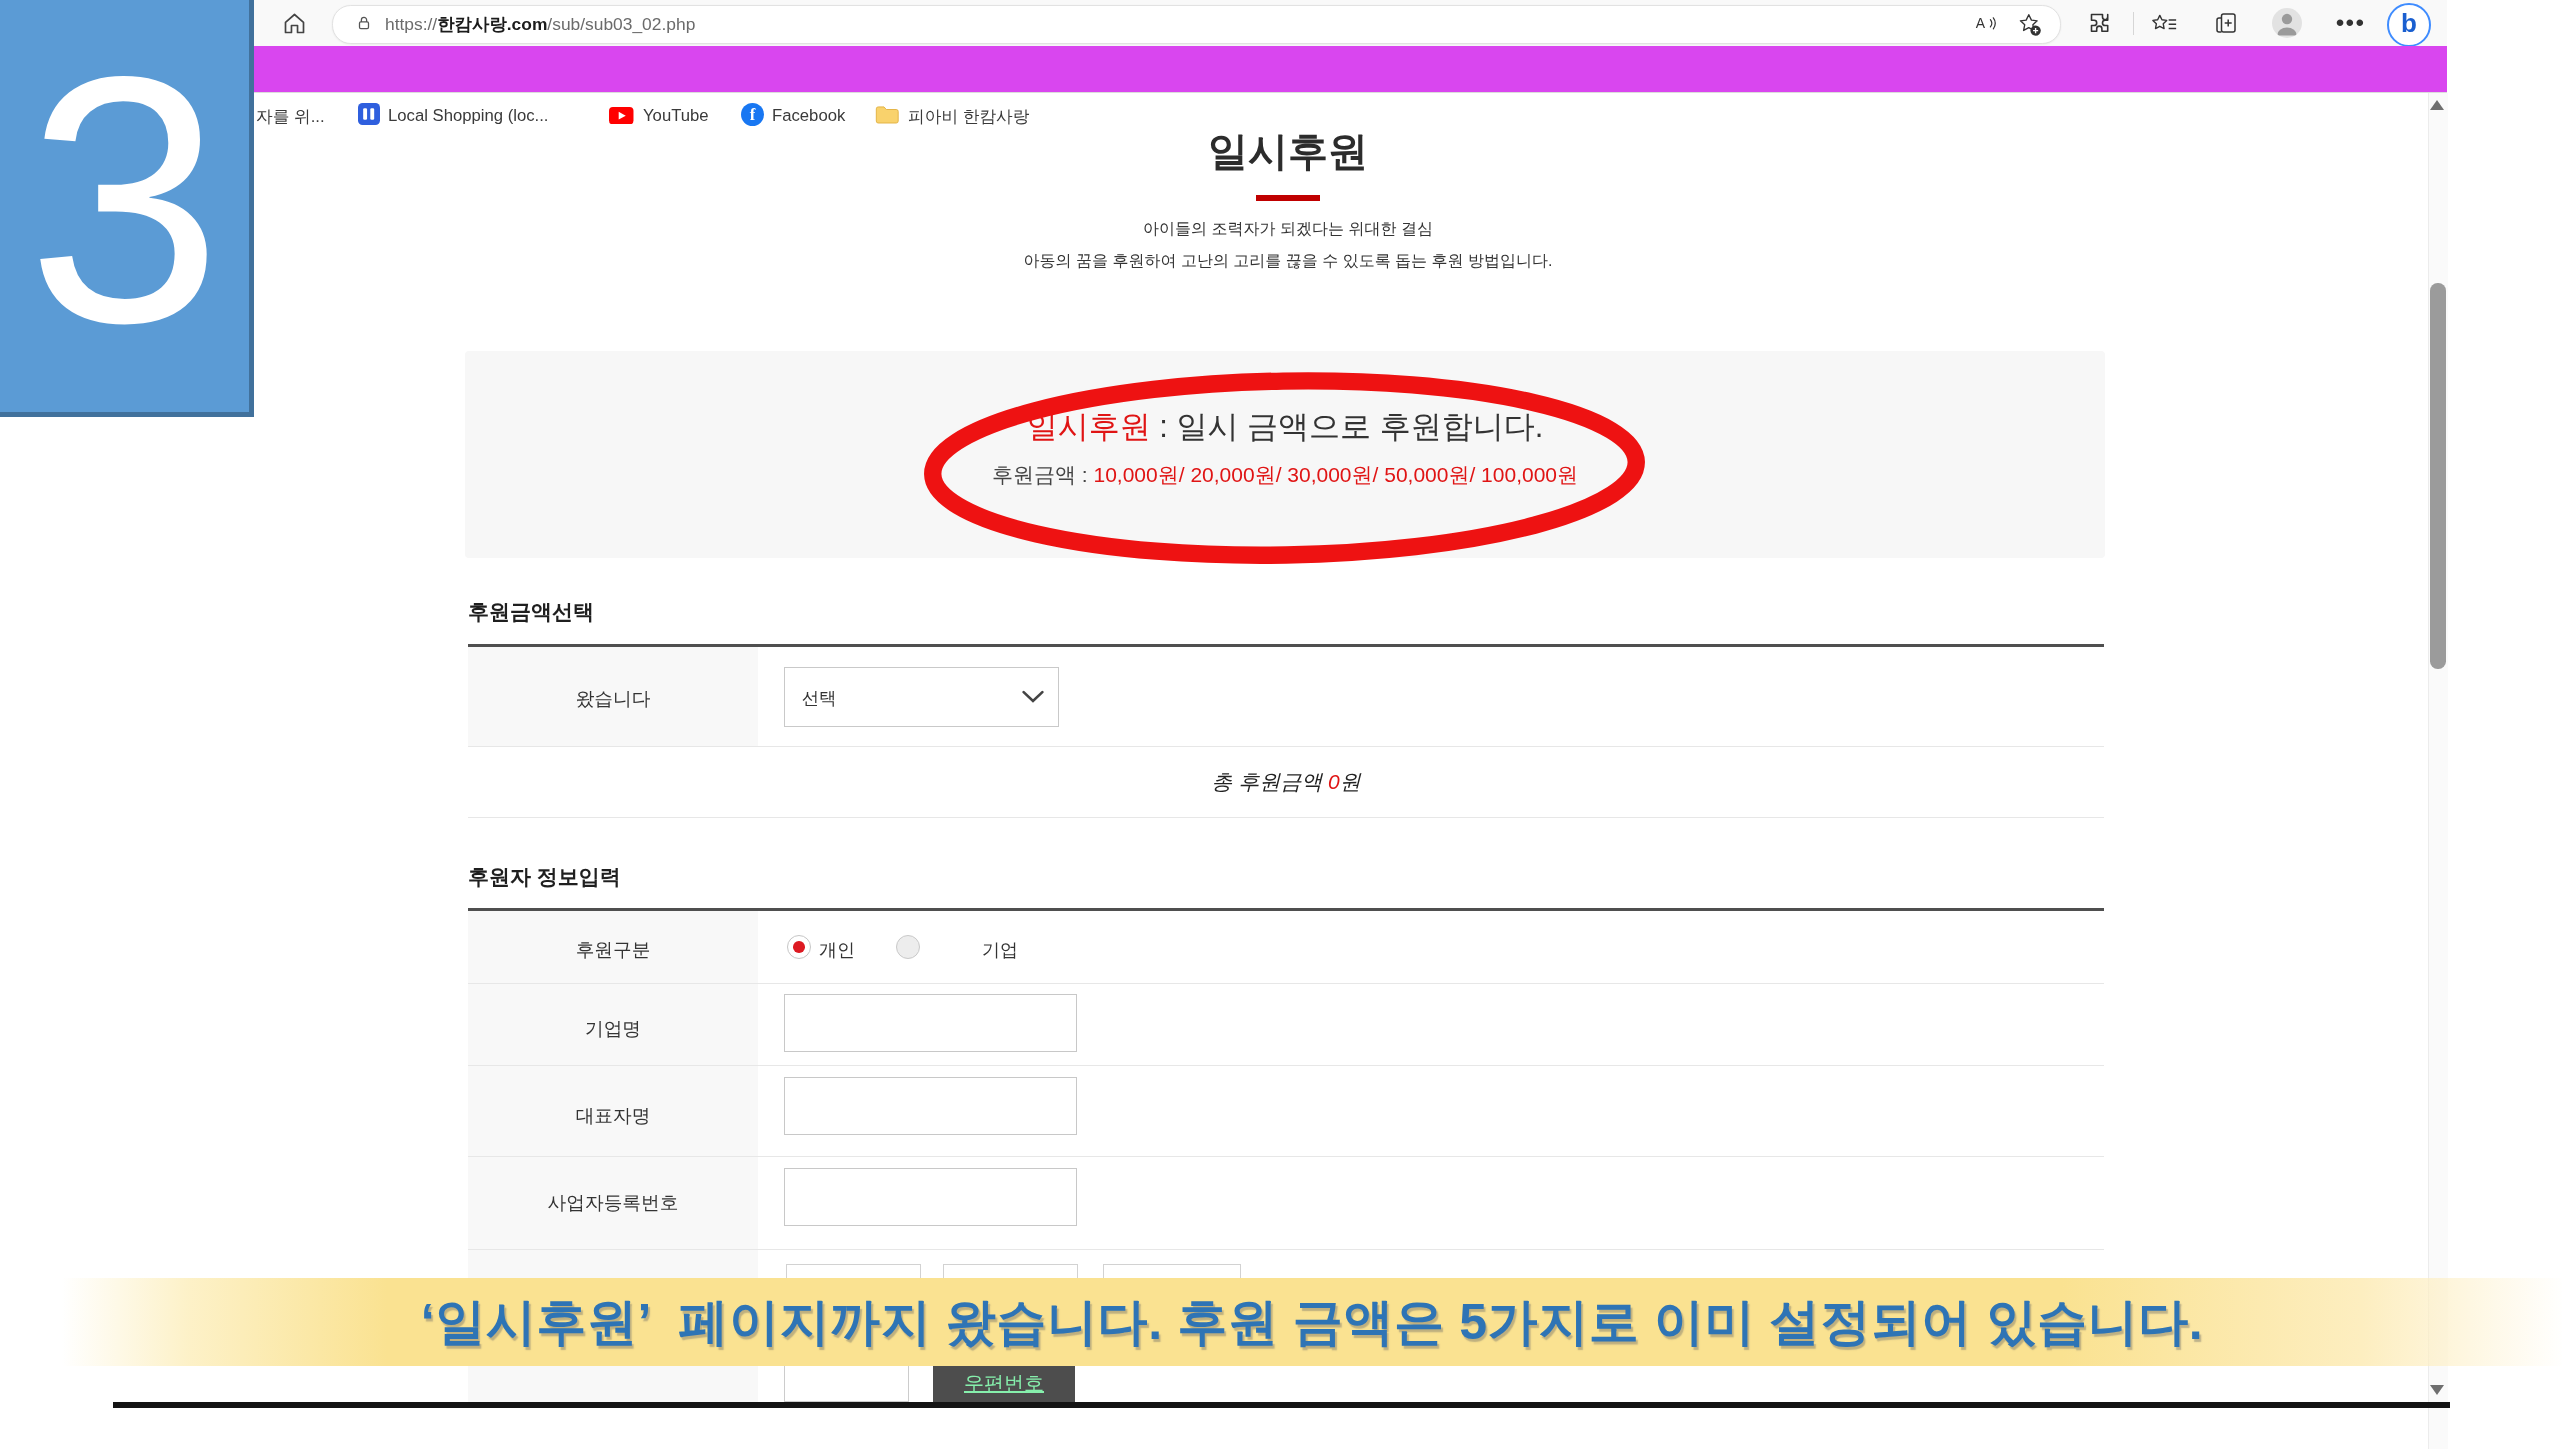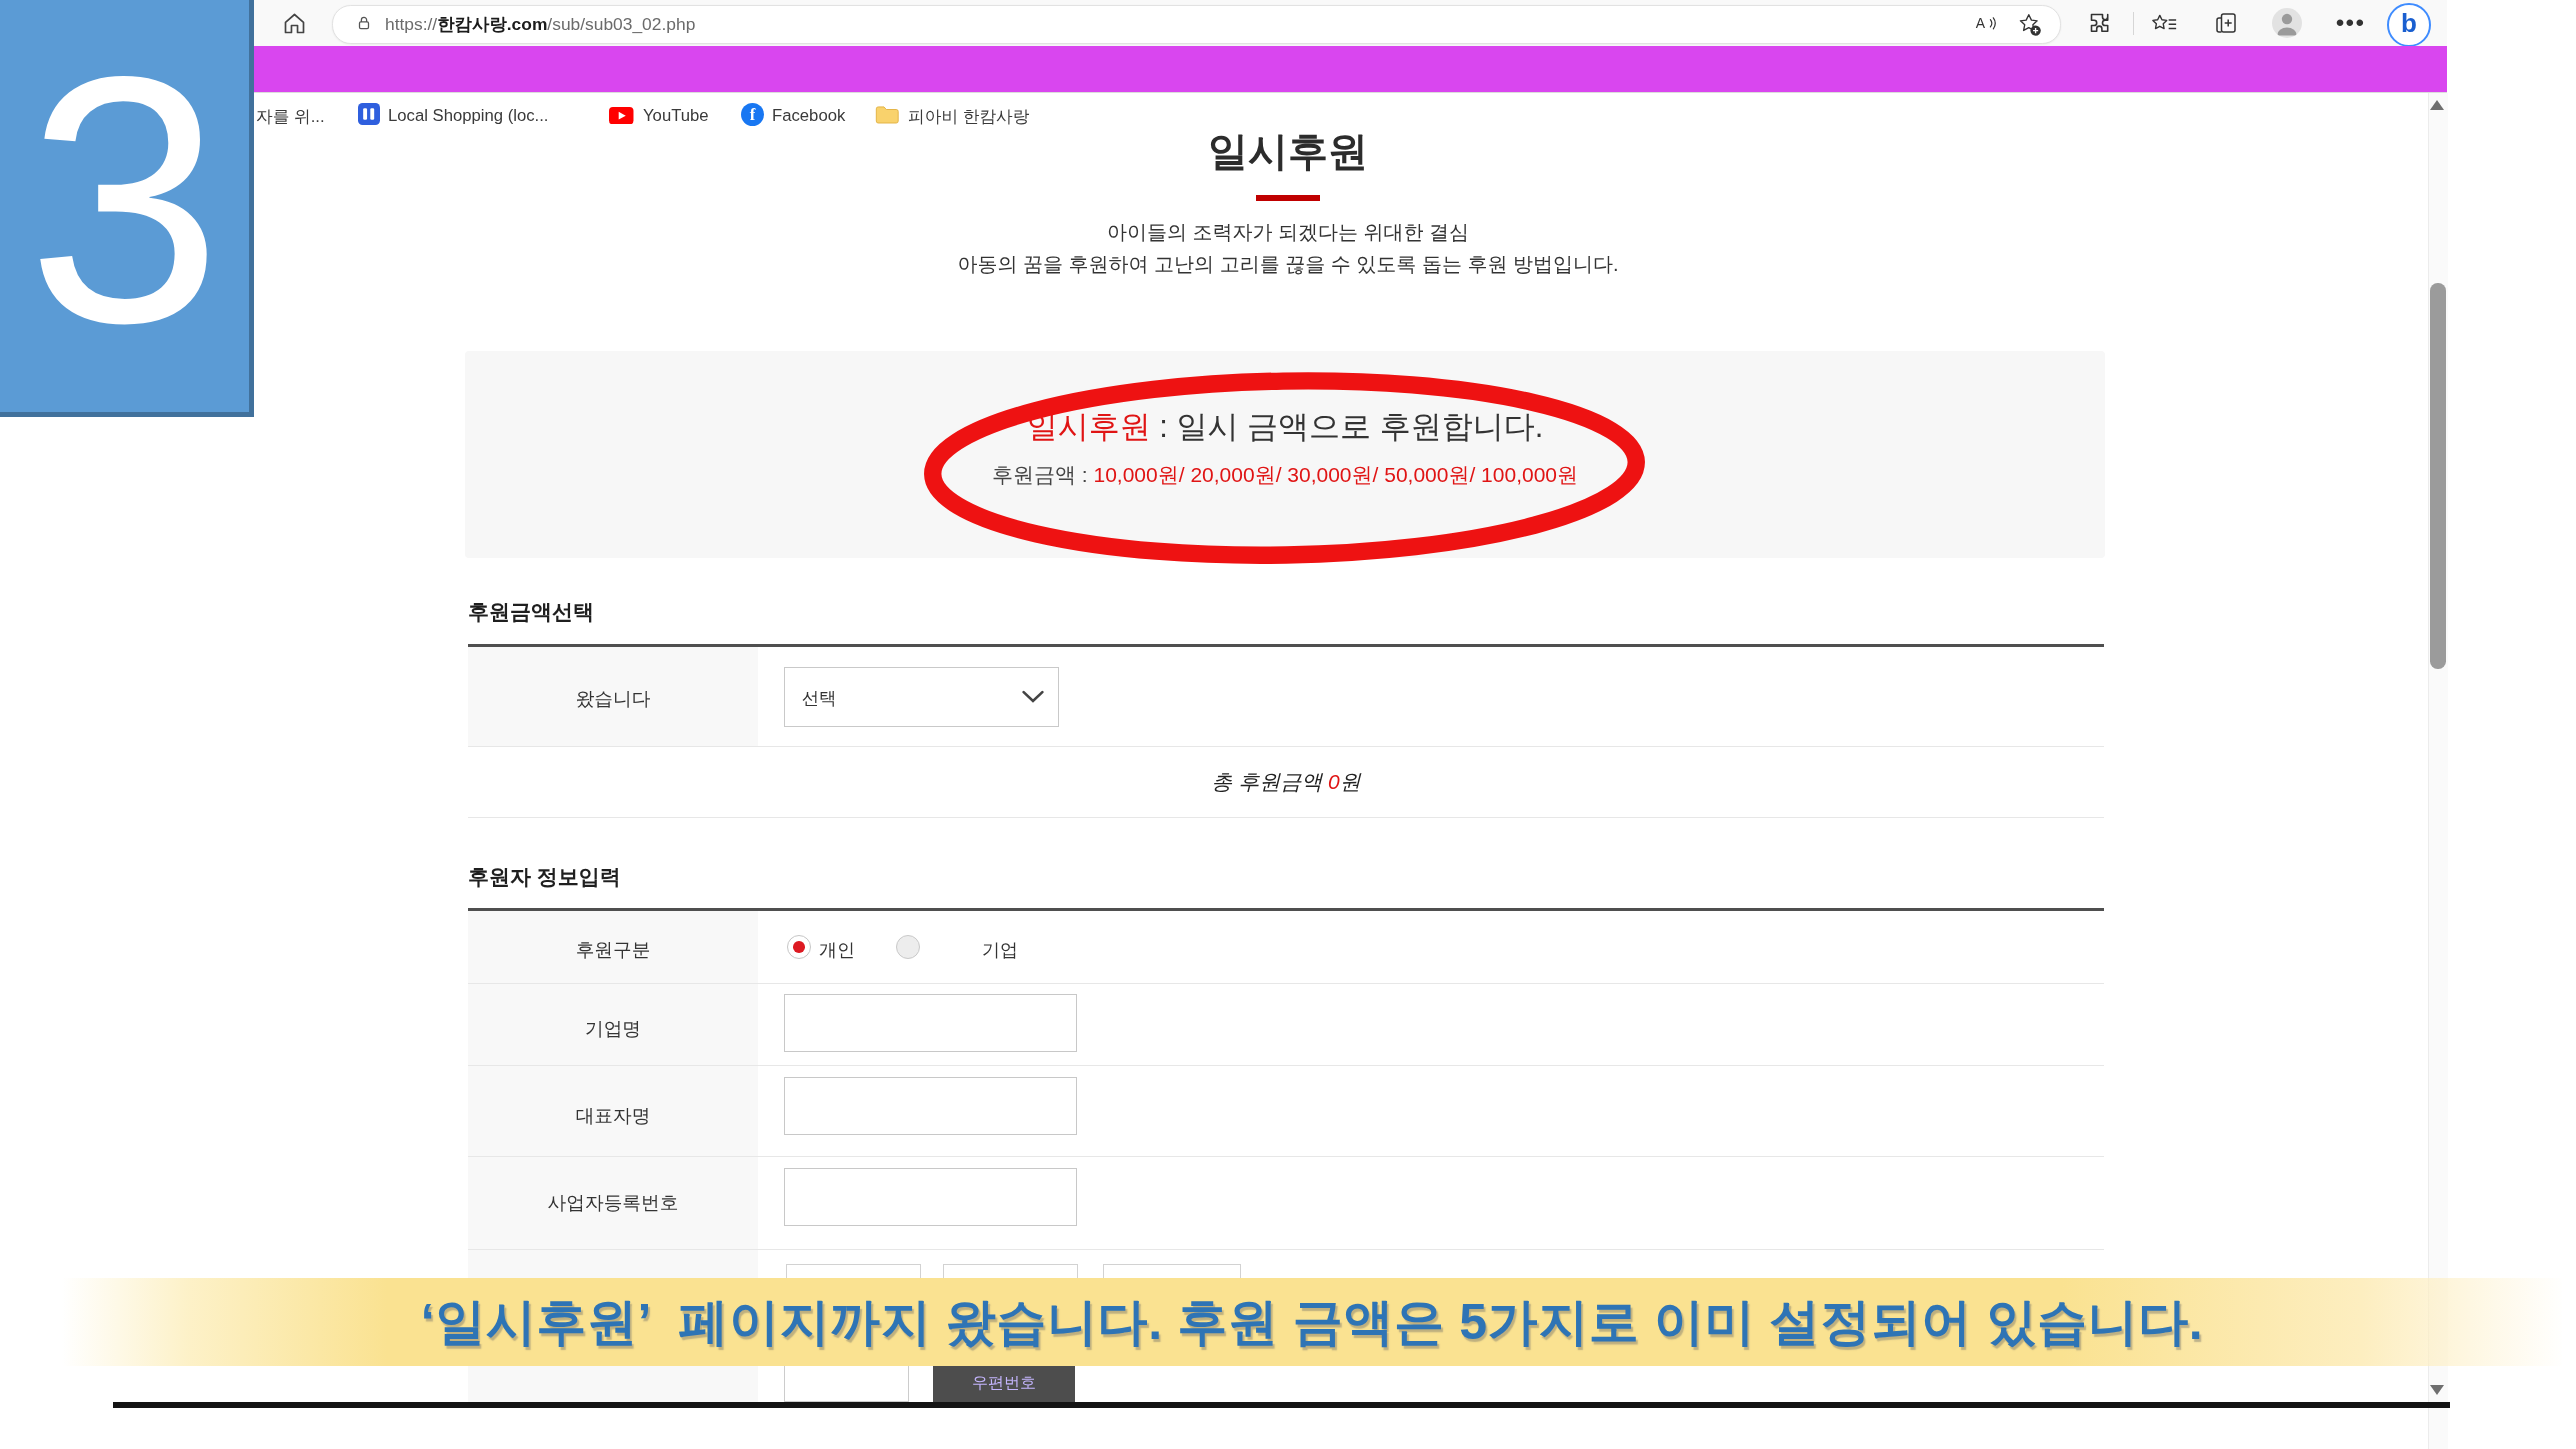--- a/index.html
+++ b/index.html
@@ -37,21 +37,21 @@
   #scrollbar{left:2428px;top:93px;width:19.3px;height:1356px;background:#fafafa;border-left:0.6px solid #ececec;}
   #sb-up{left:2430px;top:100px;width:0;height:0;border-left:7px solid transparent;
          border-right:7px solid transparent;border-bottom:10.3px solid #6f6f6f;}
   #sb-thumb{left:2430px;top:283px;width:15.5px;height:386px;background:#9b9b9b;border-radius:7.7px;}
   #sb-down{left:2430px;top:1385px;width:0;height:0;border-left:7px solid transparent;
            border-right:7px solid transparent;border-top:10.3px solid #6f6f6f;}
 
   
   #pg-title{left:1095px;top:124px;width:386px;text-align:center;font-size:40px;font-weight:700;color:#2c2c2c;}
   #red-divider{left:1256px;top:195px;width:64px;height:6.4px;background:#c00000;}
-  .subline{left:773px;width:1030px;text-align:center;font-size:20px;color:#333;}
+  .subline{left:773px;width:1030px;text-align:center;font-size:16px;color:#333;}
   #sub1{top:219px;} #sub2{top:251px;}
   #graybox{left:465px;top:351px;width:1640px;height:207px;background:#f7f7f7;border-radius:3.9px;}
   #gb-line1{left:465px;top:406px;width:1640px;text-align:center;font-size:31px;font-weight:500;color:#333;}
   #gb-line2{left:465px;top:461px;width:1640px;text-align:center;font-size:21px;font-weight:500;color:#444;}
   .redtxt{color:#e01414;}
   #ellipse-svg{left:914px;top:370px;width:741px;height:200px;}
 
   .sec-h{left:468px;font-size:21px;font-weight:600;color:#1f1f1f;}
   #sec1-h{top:598px;} #sec2-h{top:863px;}
   .tbl-top{left:468px;width:1636px;height:3.2px;background:#4f4f4f;}
@@ -76,22 +76,22 @@
   #radio-company{left:896px;background:#ededed;border-color:#c9c9c9;}
   .radlab{top:938px;font-size:18px;color:#333;}
   #radlab-personal{left:819px;} #radlab-company{left:982px;}
 
   .txtin{left:784px;width:293px;height:58px;background:#fff;border:0.6px solid #c8c8c8;box-sizing:border-box;
          font-size:18px;padding:0 10.3px;outline:none;}
   #in-company{top:994px;} #in-rep{top:1077px;} #in-biznum{top:1168px;}
   .miniin{top:1264px;height:52px;background:#fff;border:0.6px solid #d2d2d2;box-sizing:border-box;outline:none;}
   #mini1{left:786px;width:135px;} #mini2{left:943px;width:135px;} #mini3{left:1103px;width:138px;}
   #postal-in{left:784px;top:1364px;width:125px;height:38px;background:#fff;border:0.6px solid #ccc;box-sizing:border-box;}
-  #postal-btn{left:933px;top:1364px;width:142px;height:38px;background:#4d4d4d;color:#c4b5fd;border:none;
-              font-size:16px;text-align:center;line-height:36px;font-family:"Liberation Sans",sans-serif;}
+  #postal-btn{left:933px;top:1364px;width:142px;height:38px;background:#4d4d4d;color:#86efac;border:none;
+              font-size:20px;text-align:center;line-height:36px;font-family:"Liberation Sans",sans-serif;text-decoration:underline;}
 
   
   #badge{left:0;top:0;width:249px;height:412px;background:#5b9bd5;border-right:5.8px solid #41719c;
          border-bottom:5.8px solid #41719c;z-index:50;display:flex;align-items:center;justify-content:center;}
   #badge .n{color:#fff;font-size:351px;font-weight:400;line-height:1;margin-top:-13px;}
   #banner{left:62px;top:1278px;width:2500px;height:88px;z-index:30;
           background:linear-gradient(90deg,rgba(253,247,228,0) 0%,rgba(251,230,155,.55) 5%,#fae291 13%,#fae291 80%,#fdeec0 92%,rgba(255,252,244,.1) 100%);}
   #banner .cap{position:absolute;left:0;top:0;width:100%;height:100%;text-align:center;line-height:88px;
           font-size:50px;font-weight:900;letter-spacing:0.6px;color:#2e74b5;white-space:pre;
           text-shadow:1.9px 2.6px 1.3px rgba(100,100,100,.4);}

